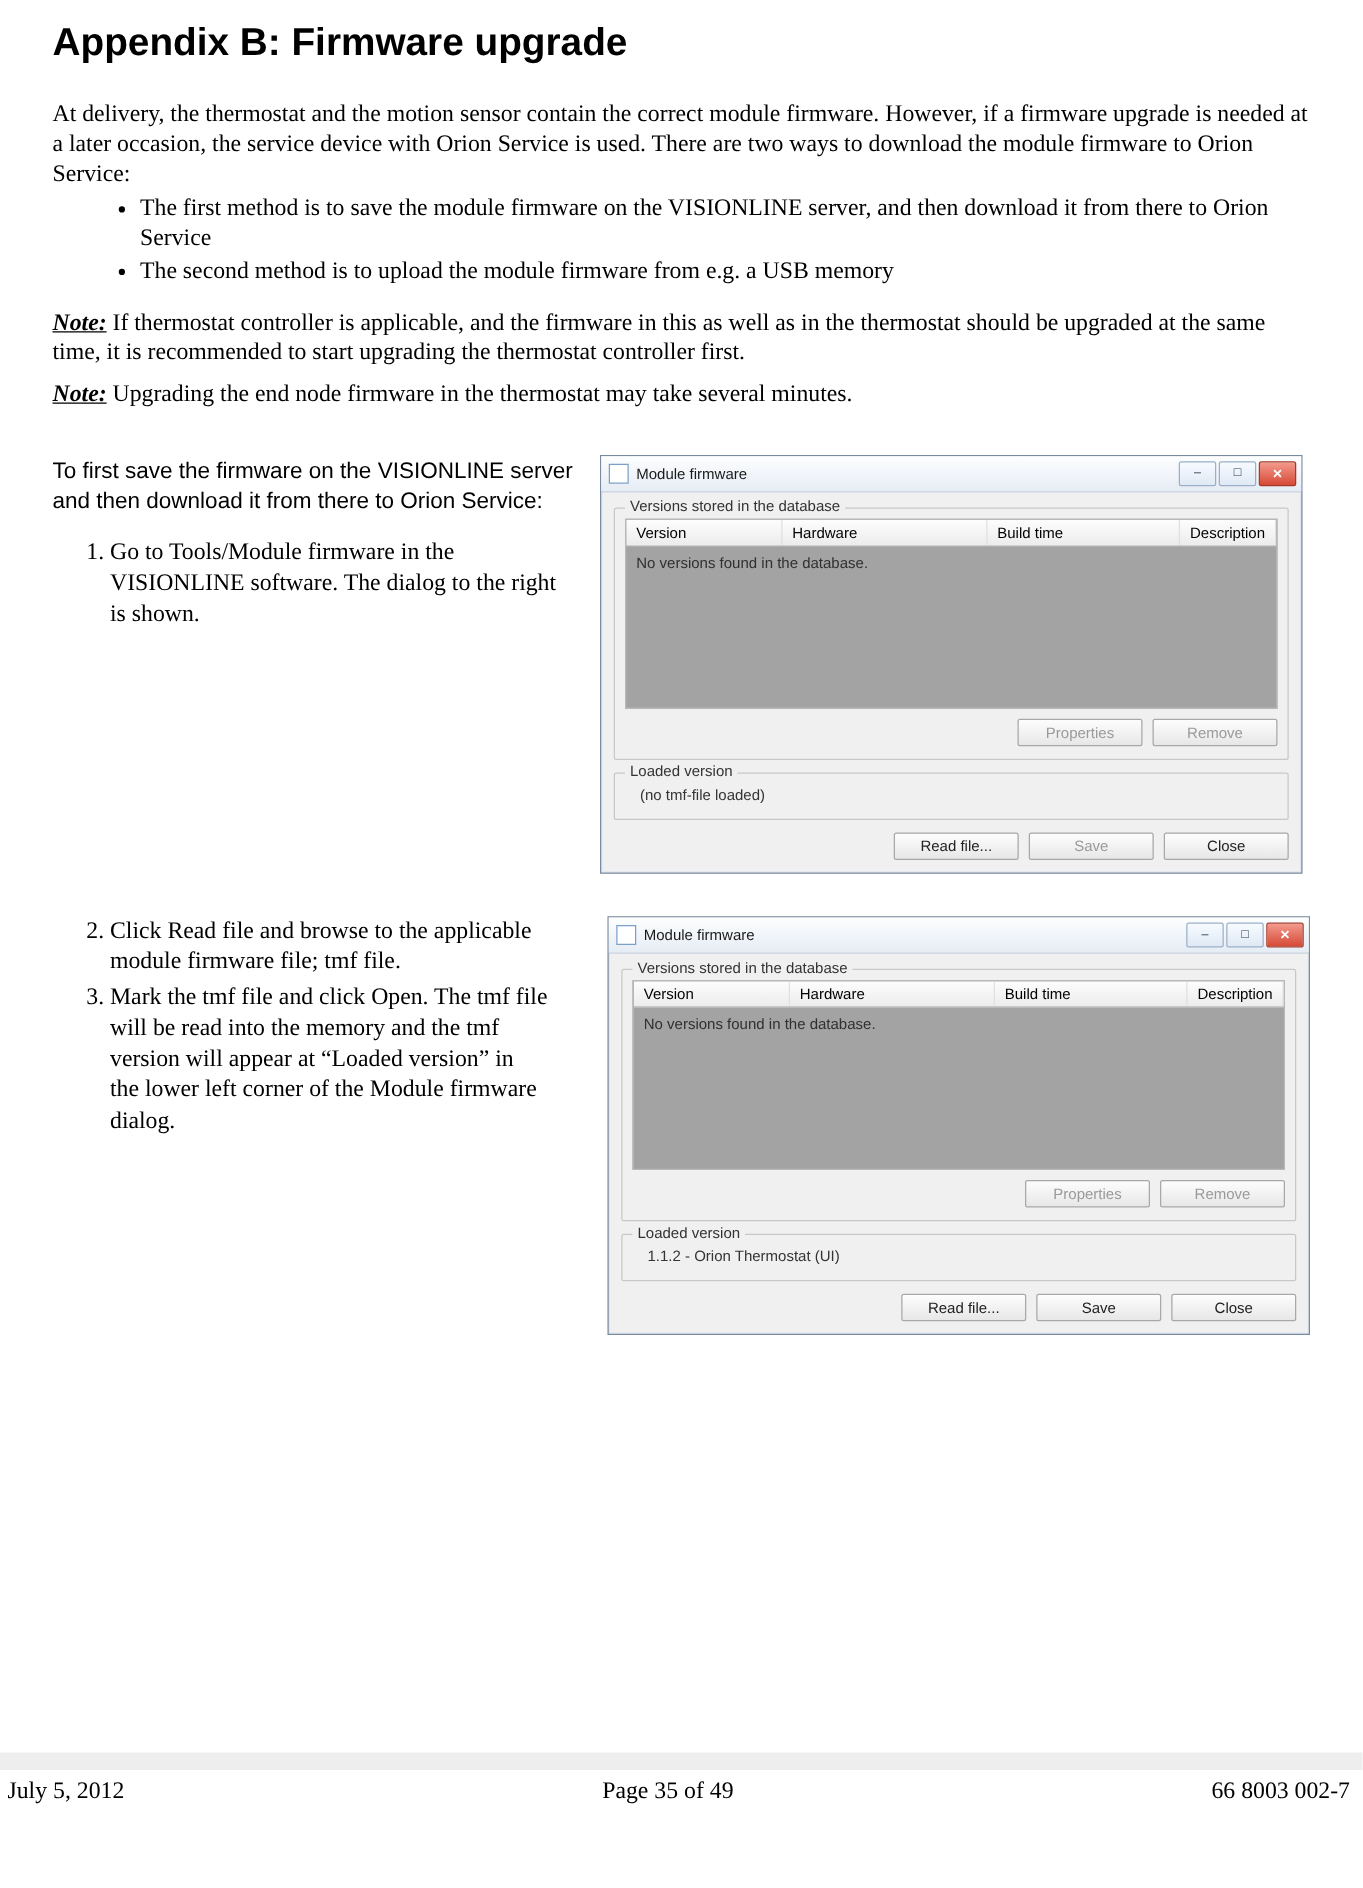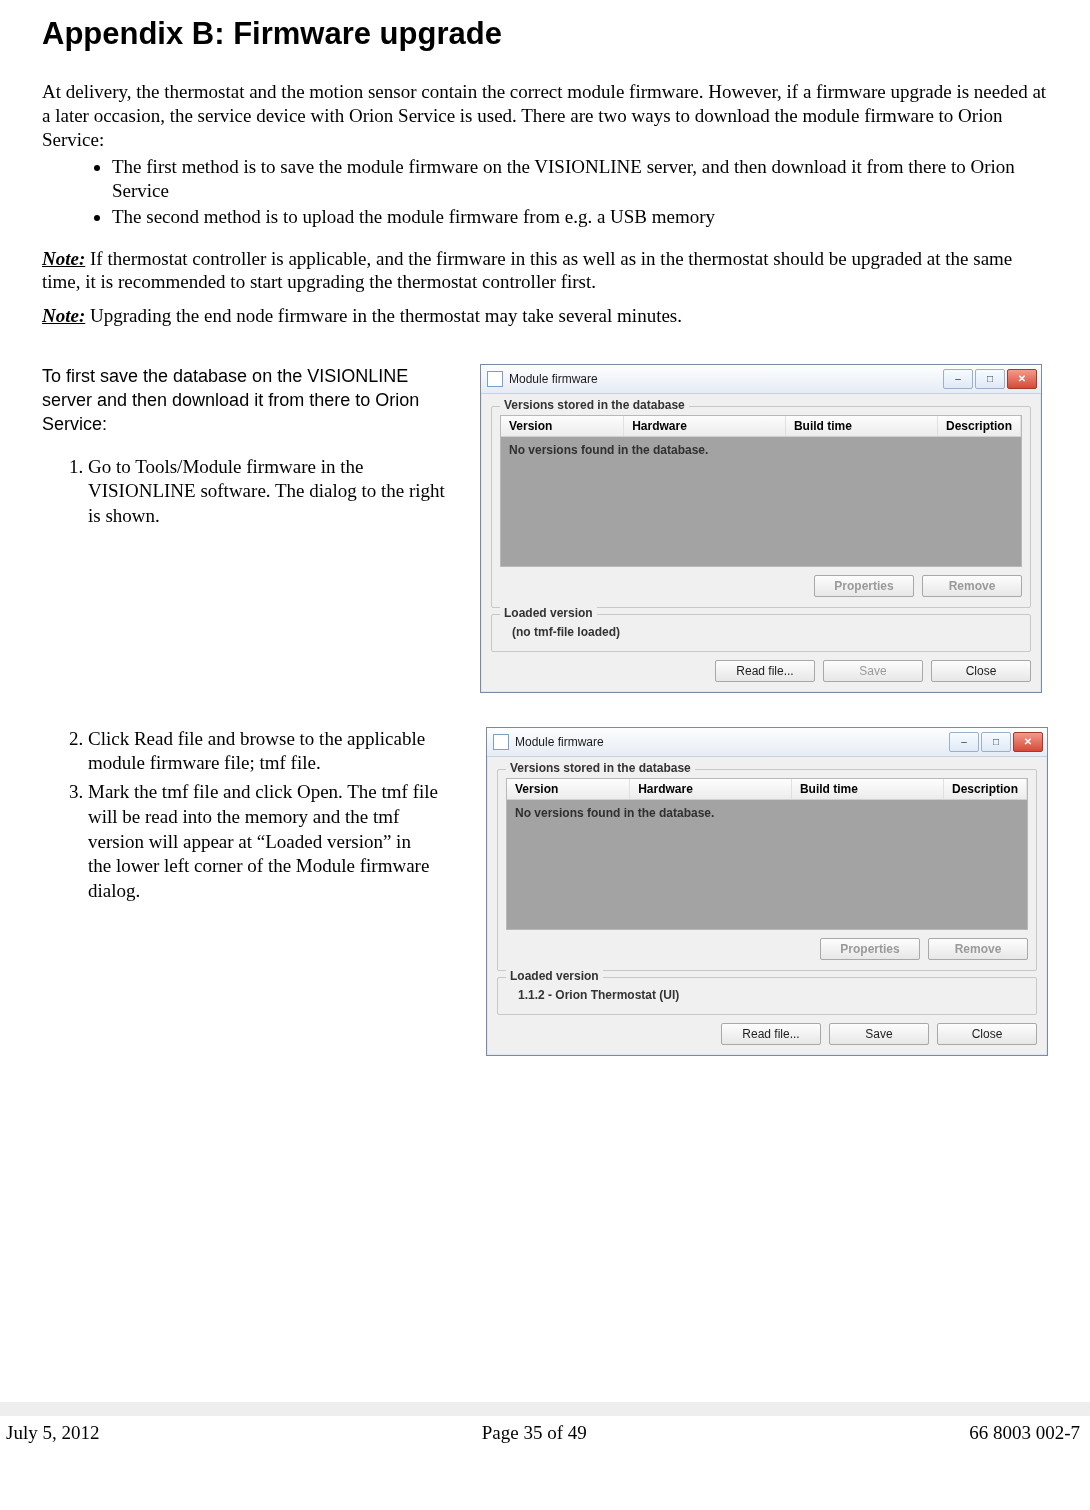--- a/index.html
+++ b/index.html
@@ -92,23 +92,22 @@
     background: linear-gradient(#f39a8e,#d64a36);
     border-color: #a63a2a;
     color: #fff;
     font-weight: bold;
   }
   .dlg-body { padding: 6px 10px 10px 10px; }
   .groupbox {
     border: 1px solid #c8c8c8;
     border-radius: 2px;
     padding: 8px 8px 10px 8px;
-    margin: 6px 0 0 0;
+    margin: 6px 0 10px 0;
     position: relative;
-    font-weight: bold;
   }
   .groupbox-label {
     position: absolute;
     top: -9px; left: 8px;
     background: #f0f0f0;
     padding: 0 4px;
     color: #333;
   }
   .listview {
     background: #a3a3a3;
@@ -177,21 +176,21 @@
   <p class="note-line">
     <span class="note-label">Note:</span><span> If thermostat controller is applicable, and the firmware in this as well as in the thermostat should be upgraded at the same time, it is recommended to start upgrading the thermostat controller first.</span>
   </p>
 
   <p class="note-line">
     <span class="note-label">Note:</span><span> Upgrading the end node firmware in the thermostat may take several minutes.</span>
   </p>
 
   <div class="two-col">
     <div class="col-text">
-      <p class="lead">To first save the database on the VISIONLINE server and then download it from there to Orion Service:</p>
+      <p class="lead">To first save the firmware on the VISIONLINE server and then download it from there to Orion Service:</p>
       <ol class="steps">
         <li>
           <span>Go to </span><span class="bold">Tools/Module firmware</span><span> in the VISIONLINE software. The dialog to the right is shown.</span>
         </li>
       </ol>
     </div>
 
     <div class="dialog">
       <div class="dlg-titlebar">
         <div class="dlg-icon"></div>

